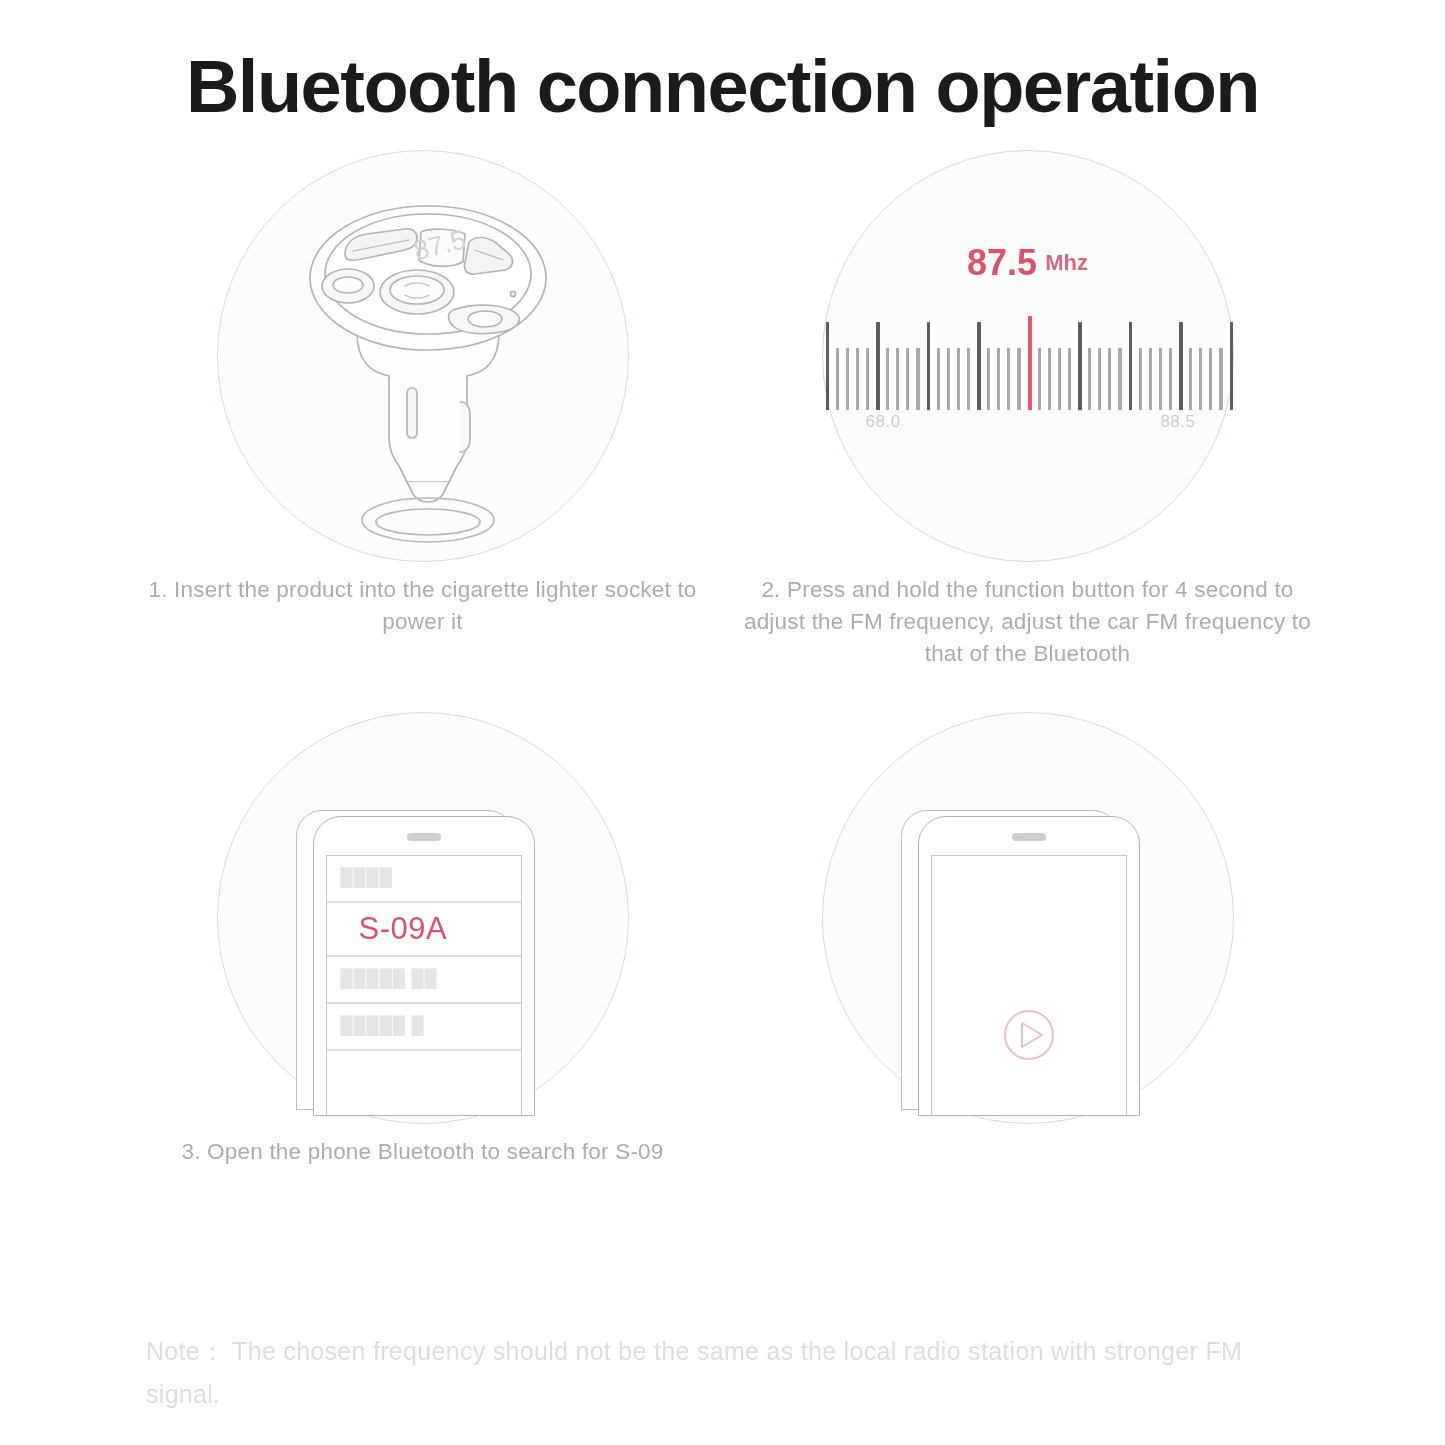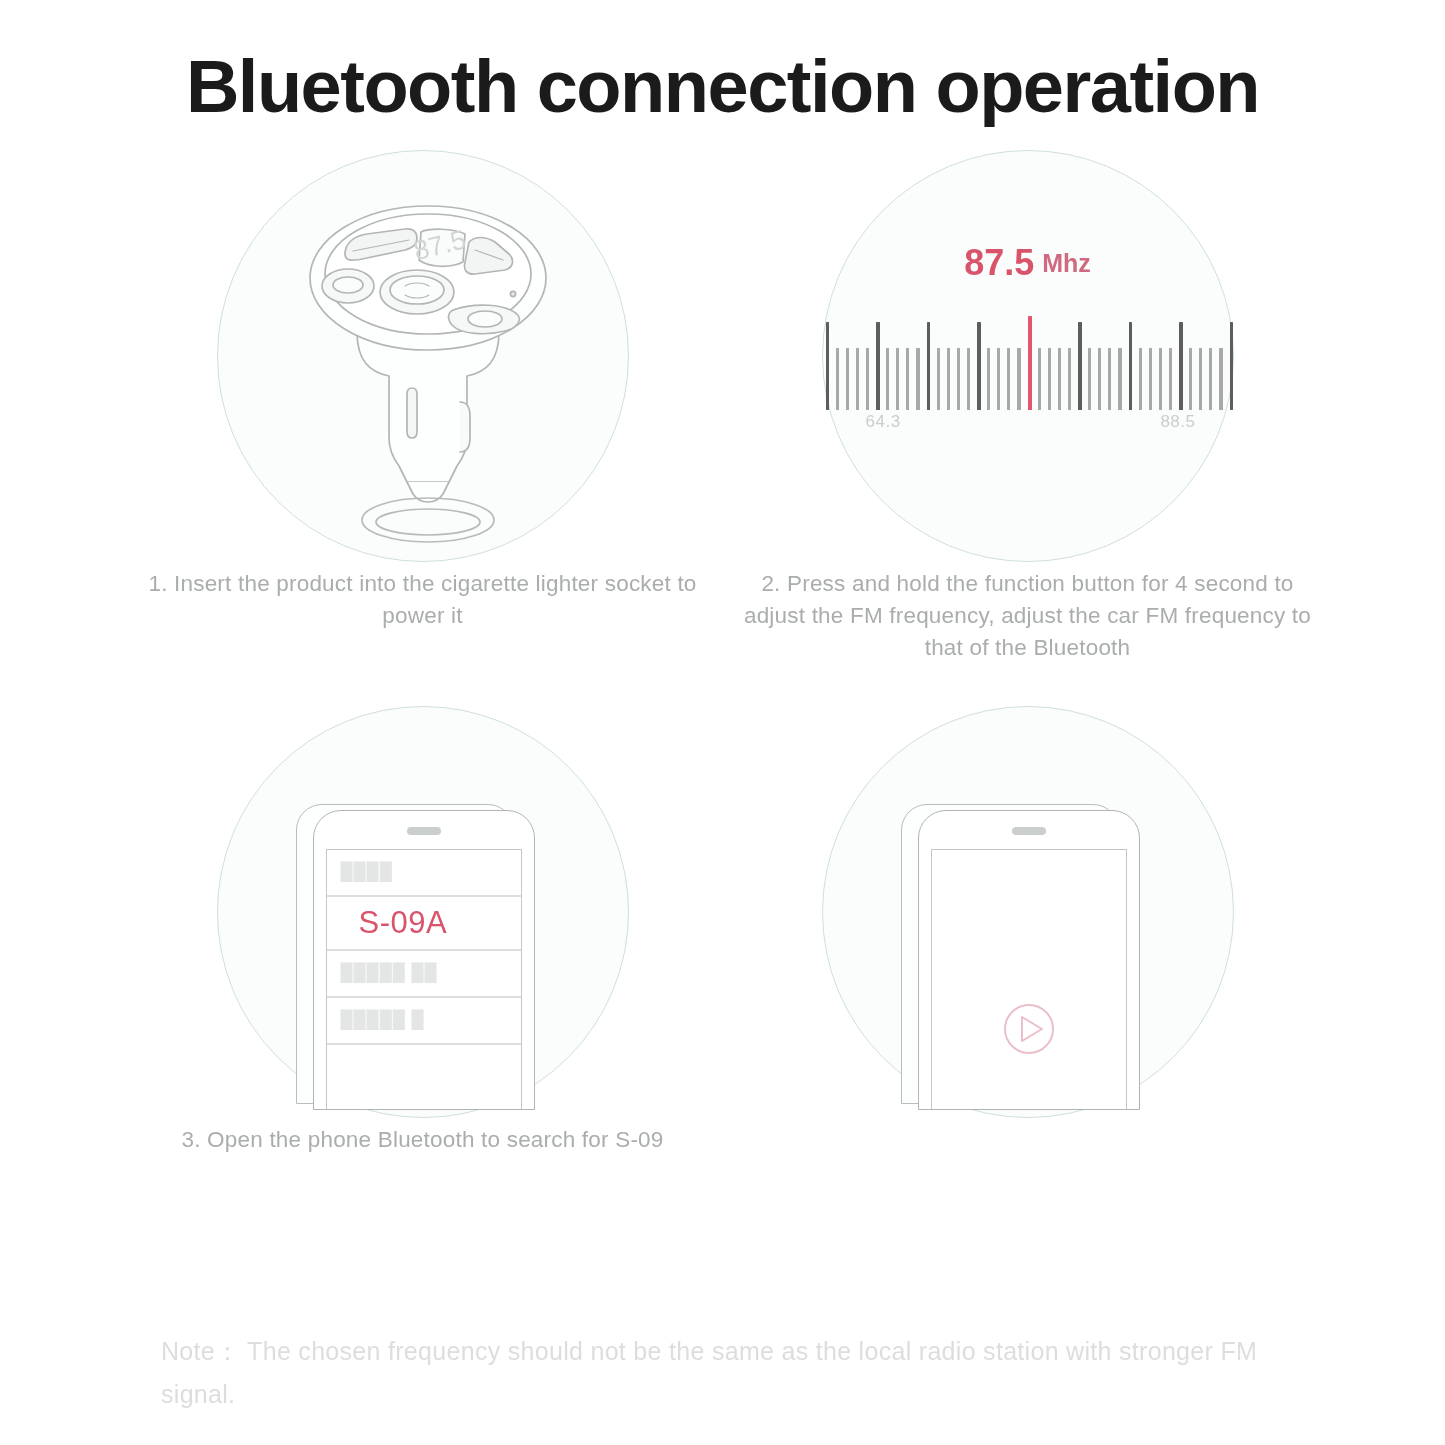--- a/index.html
+++ b/index.html
@@ -60,21 +60,21 @@
     position: absolute;
     left: 0; top: 0;
     width: 412px;
     height: 412px;
     border-radius: 50%;
     border: 1.4px solid #cfe0d8;
     background: #fbfdfc;
   }
 
   .caption {
-    margin-top: 6px;
+    margin-top: 12px;
     text-align: center;
     font-size: 22.5px;
     line-height: 1.42;
     color: #a9adac;
     letter-spacing: 0.2px;
     width: 570px;
   }
   .caption-2 { width: 590px; }
 
   
@@ -90,21 +90,21 @@
     white-space: nowrap;
   }
   .fm-freq .num {
     font-size: 36px;
     font-weight: 700;
     color: #d9536b;
     letter-spacing: 0px;
     vertical-align: middle;
   }
   .fm-freq .unit {
-    font-size: 25px;
+    font-size: 22px;
     font-weight: 700;
     color: #d06a80;
     margin-left: 8px;
     vertical-align: middle;
   }
 
   .dial {
     position: absolute;
     left: 4px;
     top: 160px;
@@ -216,21 +216,20 @@
   
   .note {
     position: absolute;
     left: 146px;
     top: 1330px;
     width: 1150px;
     font-size: 25px;
     line-height: 1.72;
     color: #dcdedd;
     letter-spacing: 0.3px;
-    margin-left: 15px;
   }
 </style>
 </head>
 <body>
 
 <div id="page">
 
   <div class="page-title">Bluetooth connection operation</div>
 
   <div class="steps">
@@ -341,21 +340,21 @@
               <div class="tick minor" style="left: 333.3px;"></div>
               <div class="tick minor" style="left: 343.4px;"></div>
               <div class="tick major" style="left: 353.5px;"></div>
               <div class="tick minor" style="left: 363.6px;"></div>
               <div class="tick minor" style="left: 373.7px;"></div>
               <div class="tick minor" style="left: 383.8px;"></div>
               <div class="tick minor" style="left: 393.9px;"></div>
               <div class="tick major" style="left: 404px;"></div>
             </div>
 
-          <div class="dial-label left">64.3</div>
+          <div class="dial-label left">68.0</div>
           <div class="dial-label right">88.5</div>
         </div>
         <div class="caption caption-2">2. Press and hold the function button for 4 second to adjust the FM frequency, adjust the car FM frequency to that of the Bluetooth</div>
       </div>
 
     </div>
 
     <div class="step-row" style="margin-top:42px;">
 
       <div class="step">

